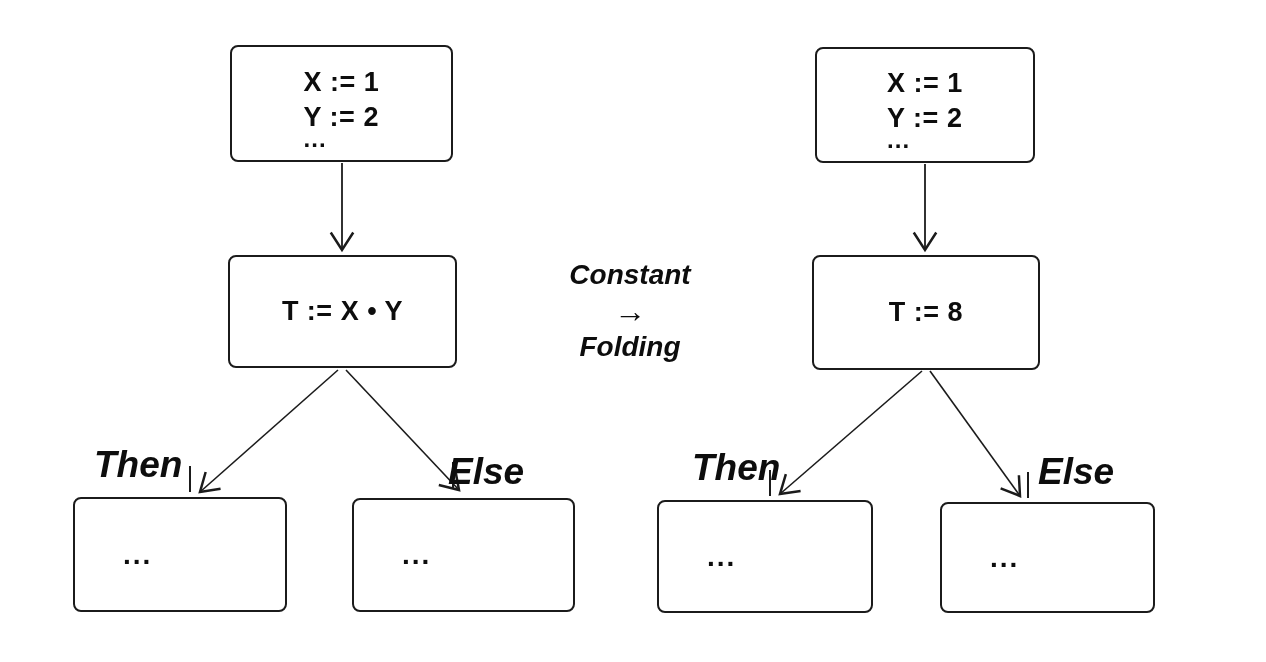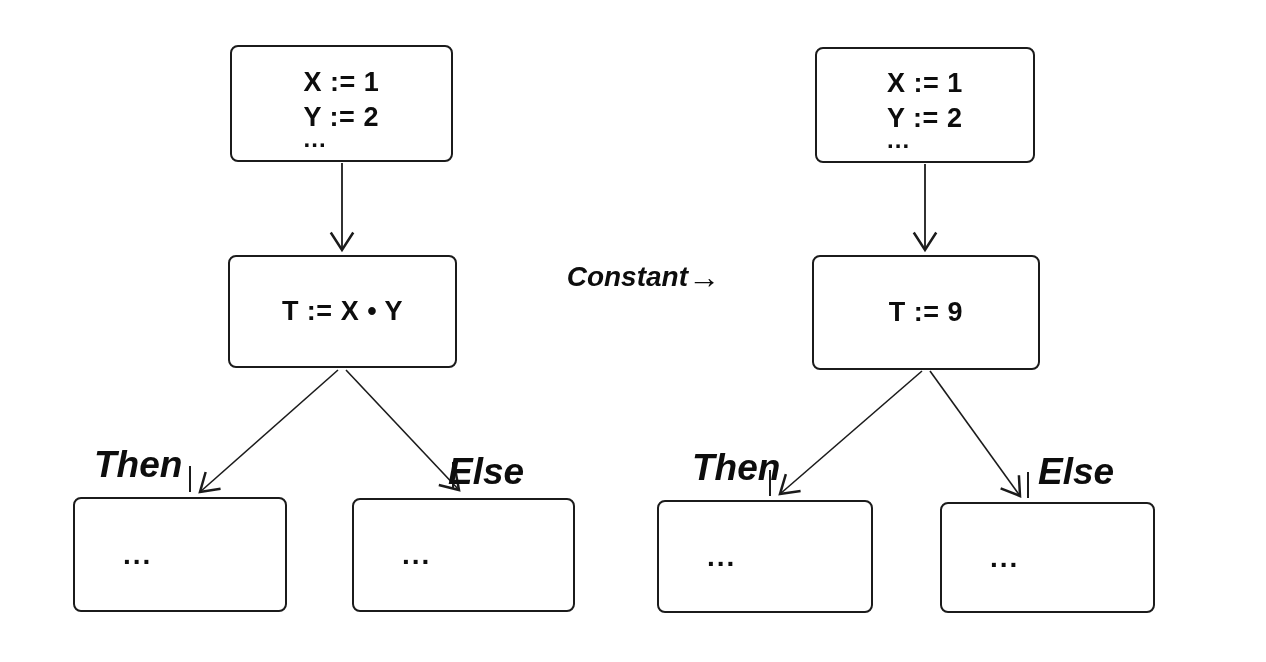--- a/index.html
+++ b/index.html
@@ -48,24 +48,23 @@
   .branch-label{
     position:absolute;
     font-style:italic;
     font-size:37px;
     font-weight:600;
     white-space:nowrap;
   }
   .transform-label{
     position:absolute;
     left:540px;top:258px;width:180px;
-    display:flex;flex-direction:row;align-items:center;
+    display:flex;flex-direction:column;align-items:center;
     font-size:28px;font-weight:600;
     line-height:34px;
-    justify-content:flex-end;
   }
   .transform-label .t-italic{font-style:italic;}
   .transform-label .t-arrow{font-size:32px;line-height:38px;font-style:normal;}
 </style>
 </head>
 <body>
 
 <div class="figure">
 
   <svg class="arrows" viewBox="0 0 1266 662">
@@ -109,33 +108,34 @@
     <div class="body-dots">...</div>
   </div>
 
   <div class="box" style="left:352px;top:498px;width:223px;height:114px">
     <div class="body-dots">...</div>
   </div>
 
   <div class="transform-label">
     <div class="t-italic">Constant</div>
     <div class="t-arrow">→</div>
+    <div class="t-italic">Folding</div>
   </div>
 
   <div class="box" style="left:815px;top:47px;width:220px;height:116px">
     <div class="stack">
       <div>X := 1</div>
       <div>Y := 2</div>
       <div class="under-dots">...</div>
     </div>
   </div>
 
   <div class="box" style="left:812px;top:255px;width:228px;height:115px">
     <div class="stack cond-stack">
-      <div>T := 9</div>
+      <div>T := 8</div>
     </div>
   </div>
 
   <div class="branch-label" style="left:692px;top:447px">Then</div>
   <div class="branch-label" style="left:1038px;top:451px">Else</div>
 
   <div class="box" style="left:657px;top:500px;width:216px;height:113px">
     <div class="body-dots">...</div>
   </div>
 

